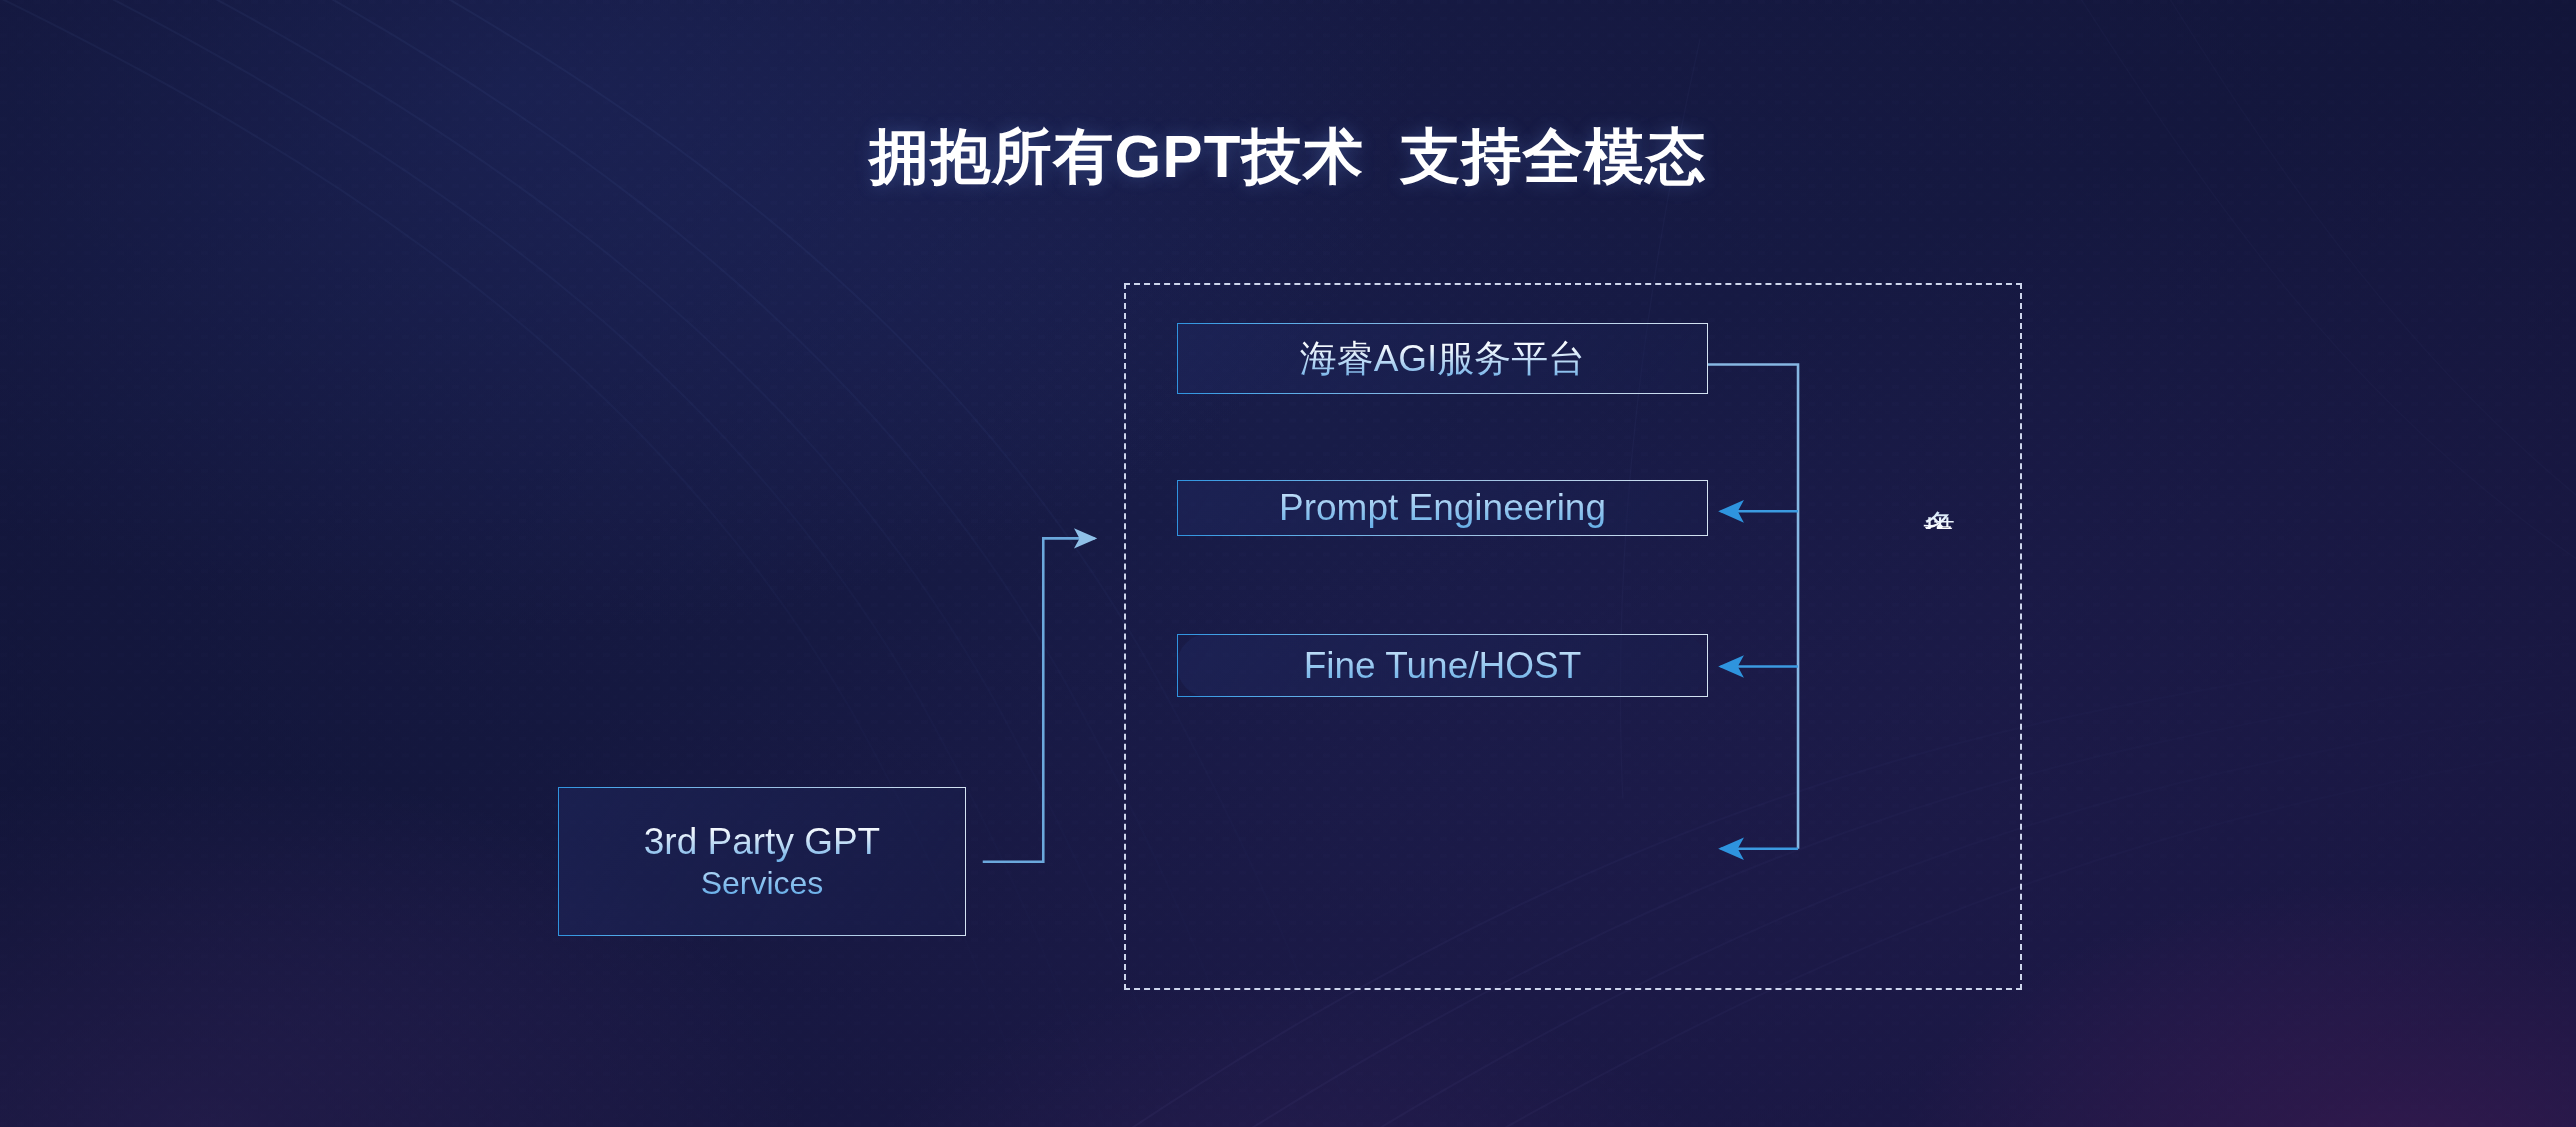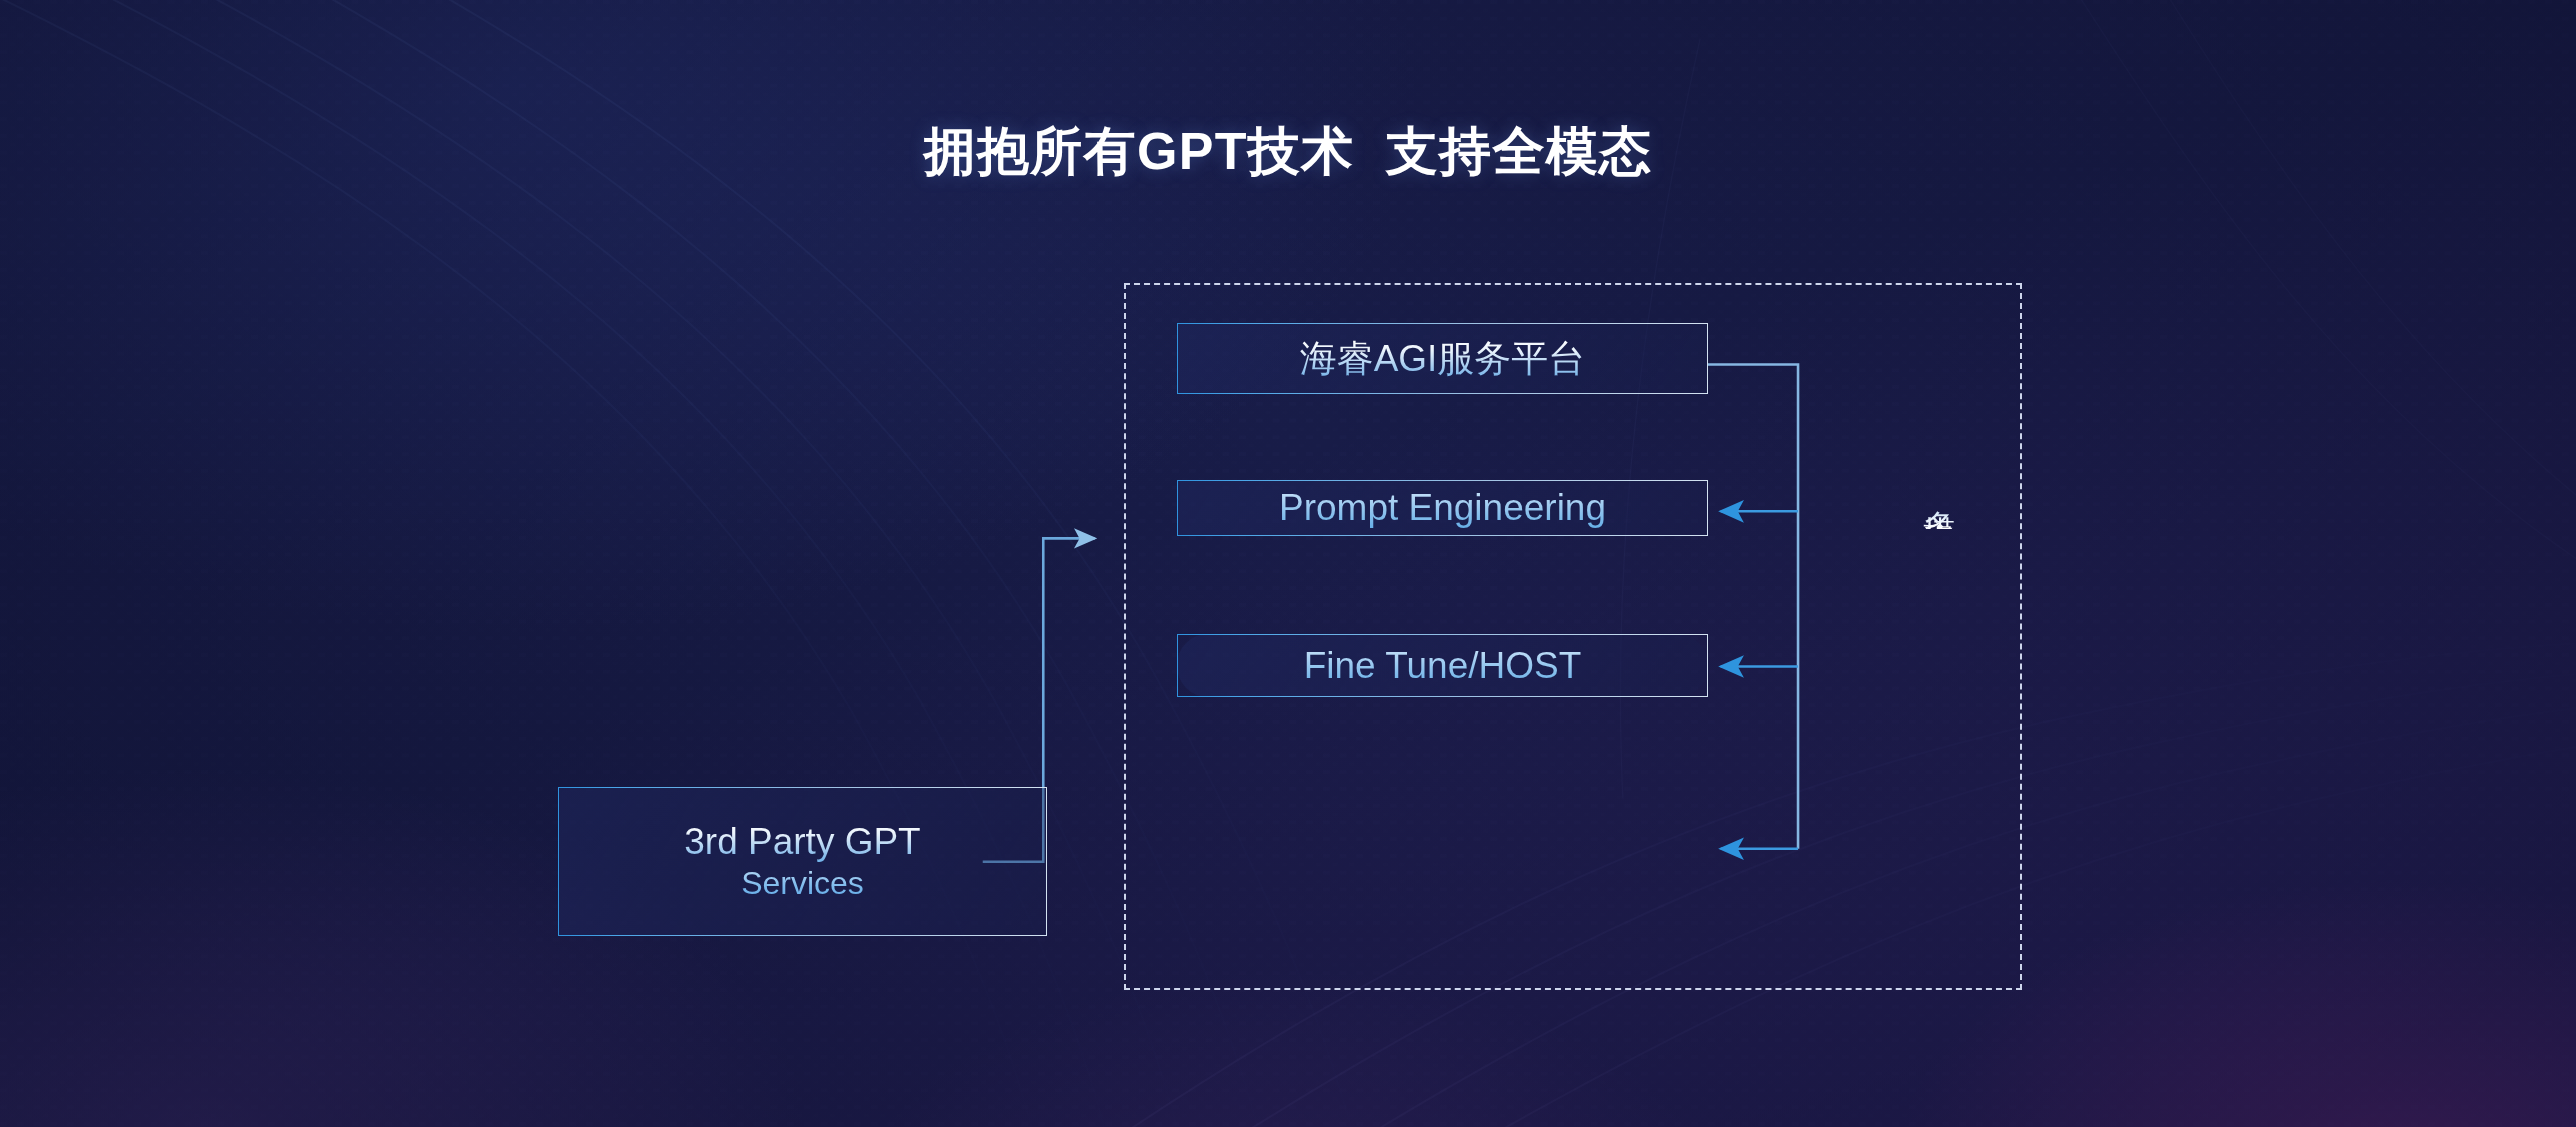--- a/index.html
+++ b/index.html
@@ -33,21 +33,21 @@
   .arcs { position: absolute; inset: 0; opacity: 0.55; }
   .dots { position: absolute; inset: 0; opacity: 0.35; }
 
   
   .title {
     position: absolute;
     left: 0; right: 0;
     top: 117px;
     text-align: center;
     color: #ffffff;
-    font-size: 52px;
+    font-size: 60px;
     font-weight: 700;
     letter-spacing: 1.3px;
     white-space: pre;
     text-shadow: 0 0 16.7px rgba(120,170,255,0.28);
   }
 
   
   .dashed-box {
     position: absolute;
     left: 1124px; top: 283px;
@@ -99,21 +99,21 @@
     background: linear-gradient(180deg, #cfe6fb 0%, #9ccaf0 45%, #64aee7 100%);
     -webkit-background-clip: text;
     background-clip: text;
     color: transparent;
   }
 
   #node-agi     { left: 1177px; top: 323px;  width: 531px; height: 71px; }
   #node-prompt  { left: 1177px; top: 480px;  width: 531px; height: 56px;  }
   #node-finetune{ left: 1177px; top: 634px;  width: 531px; height: 63px; border-radius: 31px;  }
   #node-robot   { left: 1177px; top: 787px; width: 531px; height: 95px; }
-  #node-third   { left: 558px;  top: 787px; width: 489px; height: 149px; }
+  #node-third   { left: 558px;  top: 787px; width: 408px; height: 149px; }
 
   
   .wires { position: absolute; inset: 0; pointer-events: none; }
 
   
   .vlabel {
     position: absolute;
     left: 1904px; top: 484px;
     width: 52px;
     writing-mode: vertical-rl;

